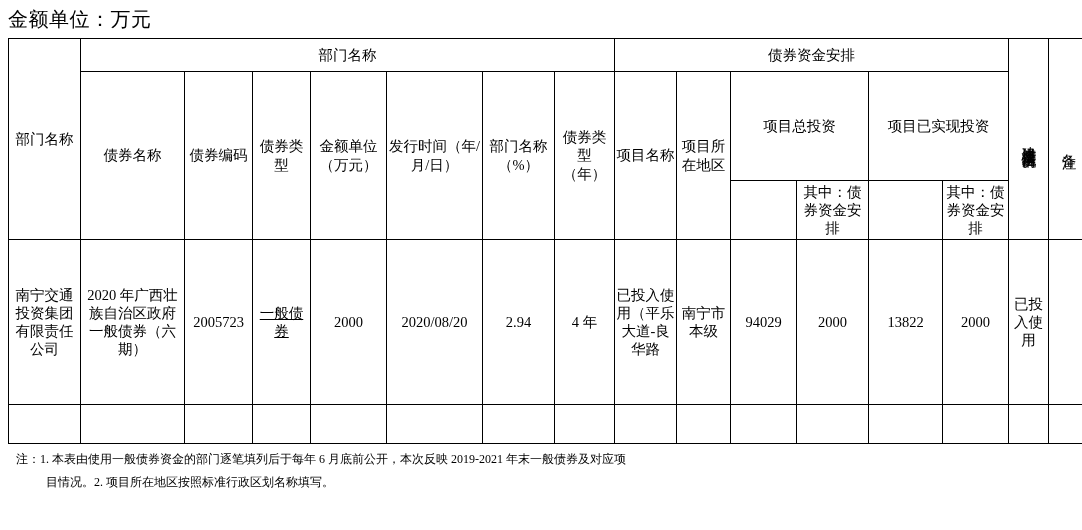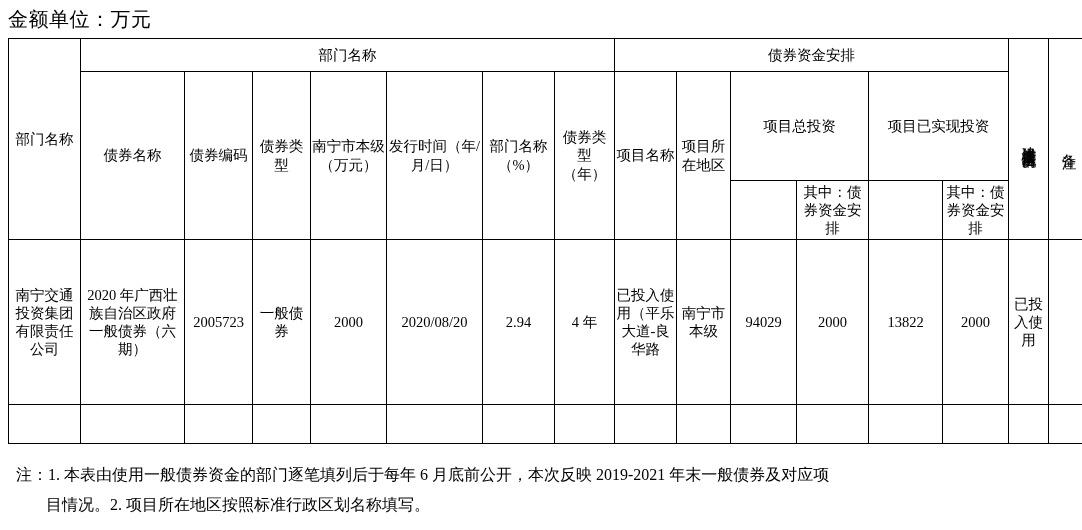--- a/index.html
+++ b/index.html
@@ -51,24 +51,25 @@
     height: 196px;
   }
   .row-data td {
     height: 160px;
   }
   .row-empty td {
     height: 34px;
   }
   .cell-narrow {
     font-size: 14px;
+    text-decoration: underline;
   }
   .notes {
-    margin-top: 16px;
-    font-size: 16px;
+    margin-top: 4px;
+    font-size: 12px;
     line-height: 1.9;
     padding-left: 8px;
   }
   .notes .line2 {
     padding-left: 30px;
   }
 </style>
 </head>
 <body>
 
@@ -100,21 +101,21 @@
         <td rowspan="3" class="hdr-tall">部门名称</td>
         <td colspan="7" style="height:28px">部门名称</td>
         <td colspan="6" style="height:28px">债券资金安排</td>
         <td rowspan="3"><span class="vert">建设进度及运营情况</span></td>
         <td rowspan="3"><span class="vert">备注</span></td>
       </tr>
       <tr>
         <td rowspan="2">债券名称</td>
         <td rowspan="2">债券编码</td>
         <td rowspan="2">债券类型</td>
-        <td rowspan="2">南宁市本级（万元）</td>
+        <td rowspan="2">金额单位（万元）</td>
         <td rowspan="2">发行时间（年/月/日）</td>
         <td rowspan="2">部门名称（%）</td>
         <td rowspan="2">债券类型（年）</td>
         <td rowspan="2">项目名称</td>
         <td rowspan="2">项目所在地区</td>
         <td colspan="2" style="height:44px">项目总投资</td>
         <td colspan="2" style="height:44px">项目已实现投资</td>
       </tr>
       <tr>
         <td></td>

